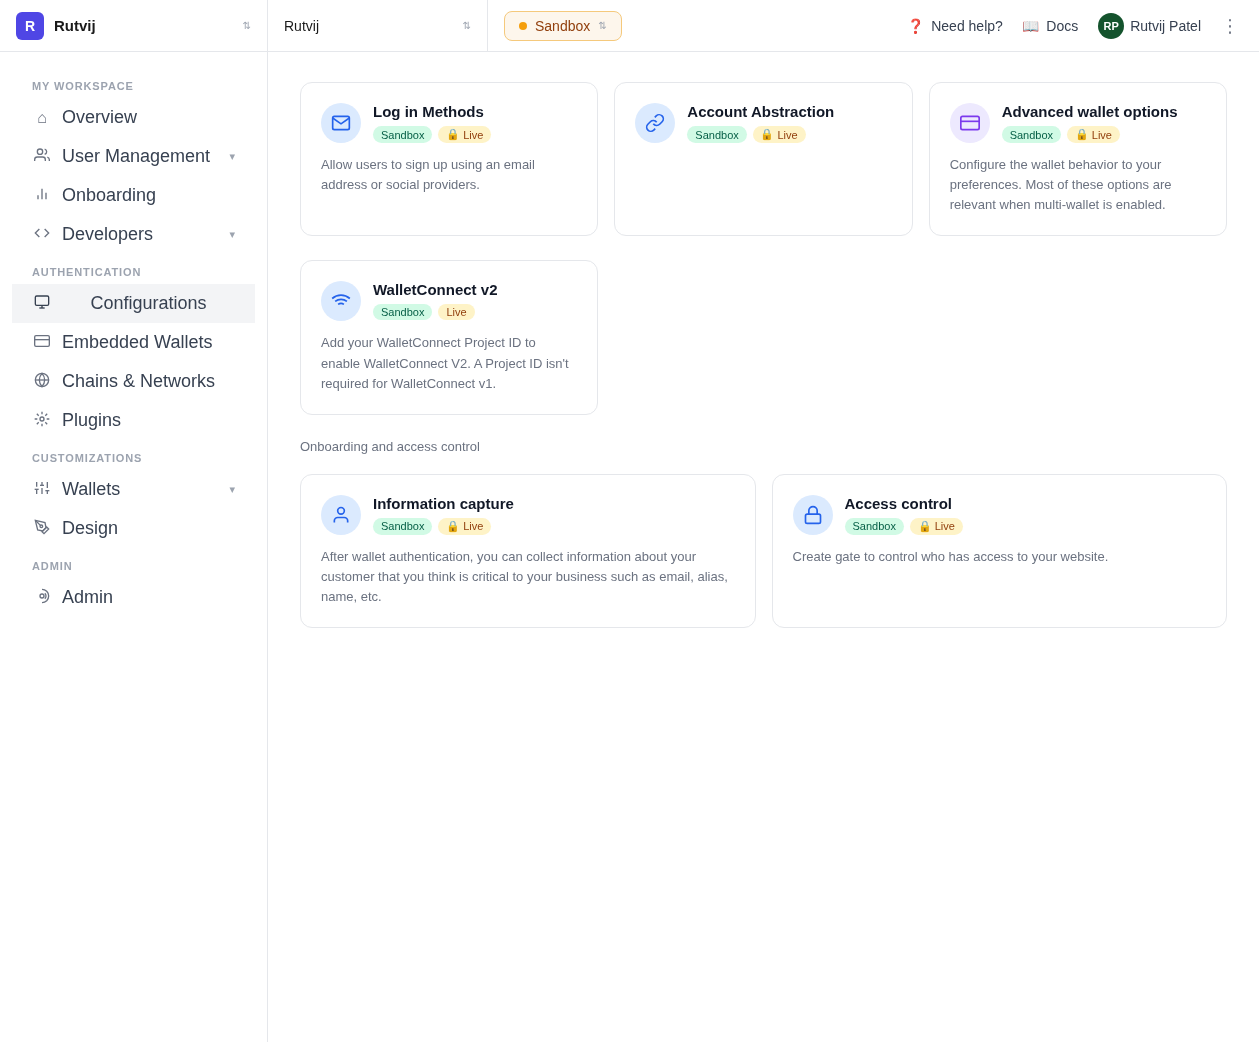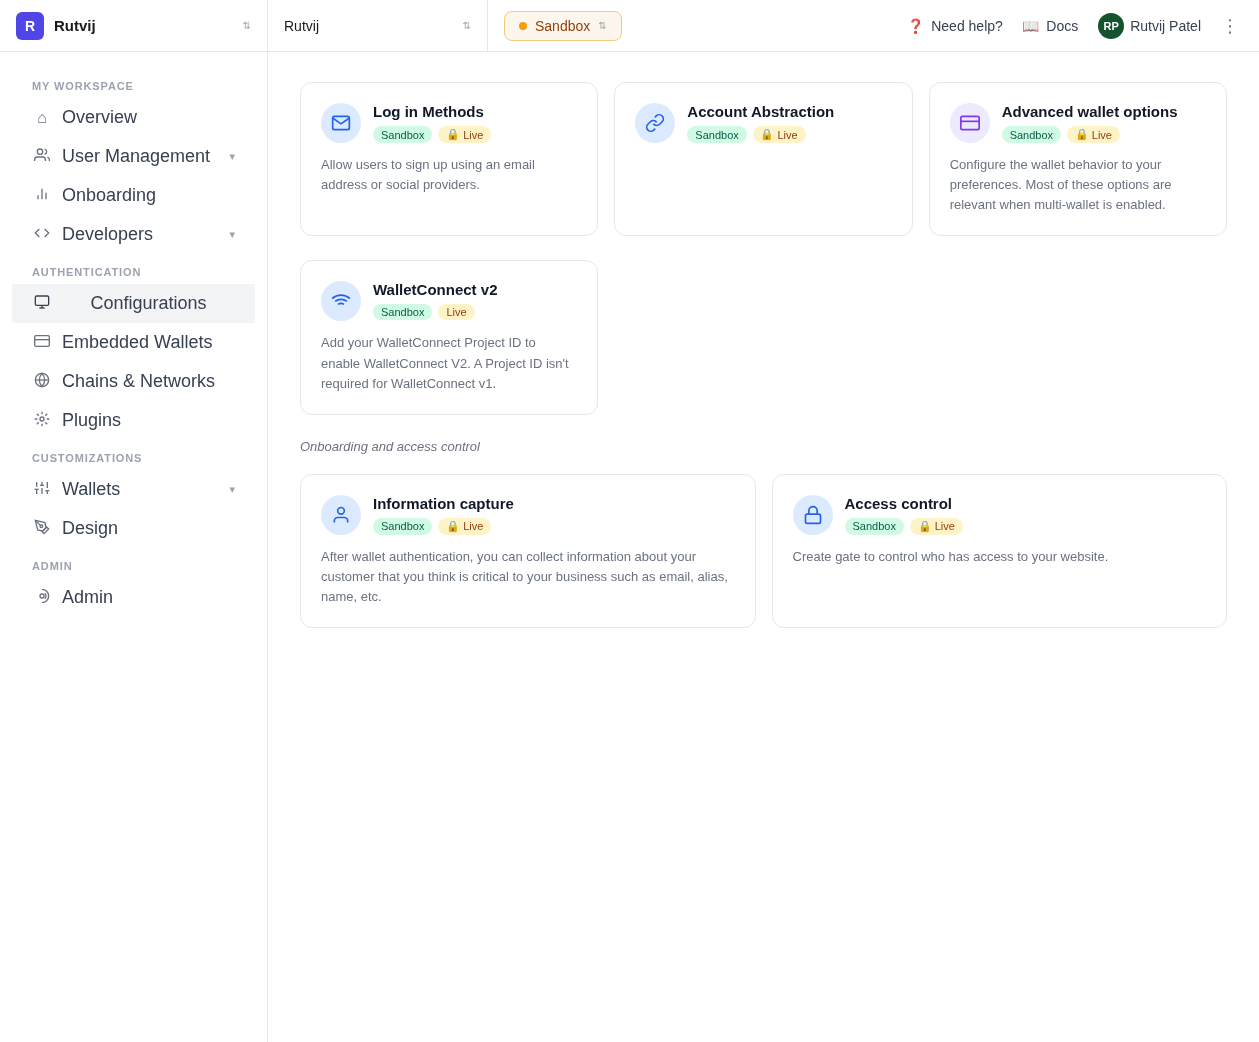--- a/index.html
+++ b/index.html
@@ -57,21 +57,21 @@
       cursor: pointer; color: #374151; border-radius: 0; gap: 10px;
       transition: background 0.15s;
     }
     .sidebar-item.active { background: #f3f4f6; font-weight: 500; text-align: center; }
     .sidebar-item-icon { font-size: 16px; color: #6b7280; width: 20px; text-align: center; }
     .sidebar-item-label { flex: 1; font-size: 18px; }
     .sidebar-chevron { font-size: 11px; color: #9ca3af; }
 
     
     .main { flex: 1; overflow-y: auto; padding: 30px 32px; background: #fff; }
-    .section-label { font-size: 13px; color: #6b7280; margin-bottom: 8px; font-style: italic; }
+    .section-label { font-size: 13px; color: #6b7280; margin-bottom: 8px; }
 
     
     .card-grid { display: grid; grid-template-columns: repeat(3, 1fr); gap: 16px; margin-bottom: 24px; }
     .card {
       background: #fff; border: 1px solid #e5e7eb; border-radius: 12px;
       padding: 20px; cursor: pointer; transition: box-shadow 0.15s;
     }
     .card-header { display: flex; align-items: flex-start; gap: 12px; margin-bottom: 12px; }
     .card-icon {
       width: 40px; height: 40px; border-radius: 50%; display: flex;

